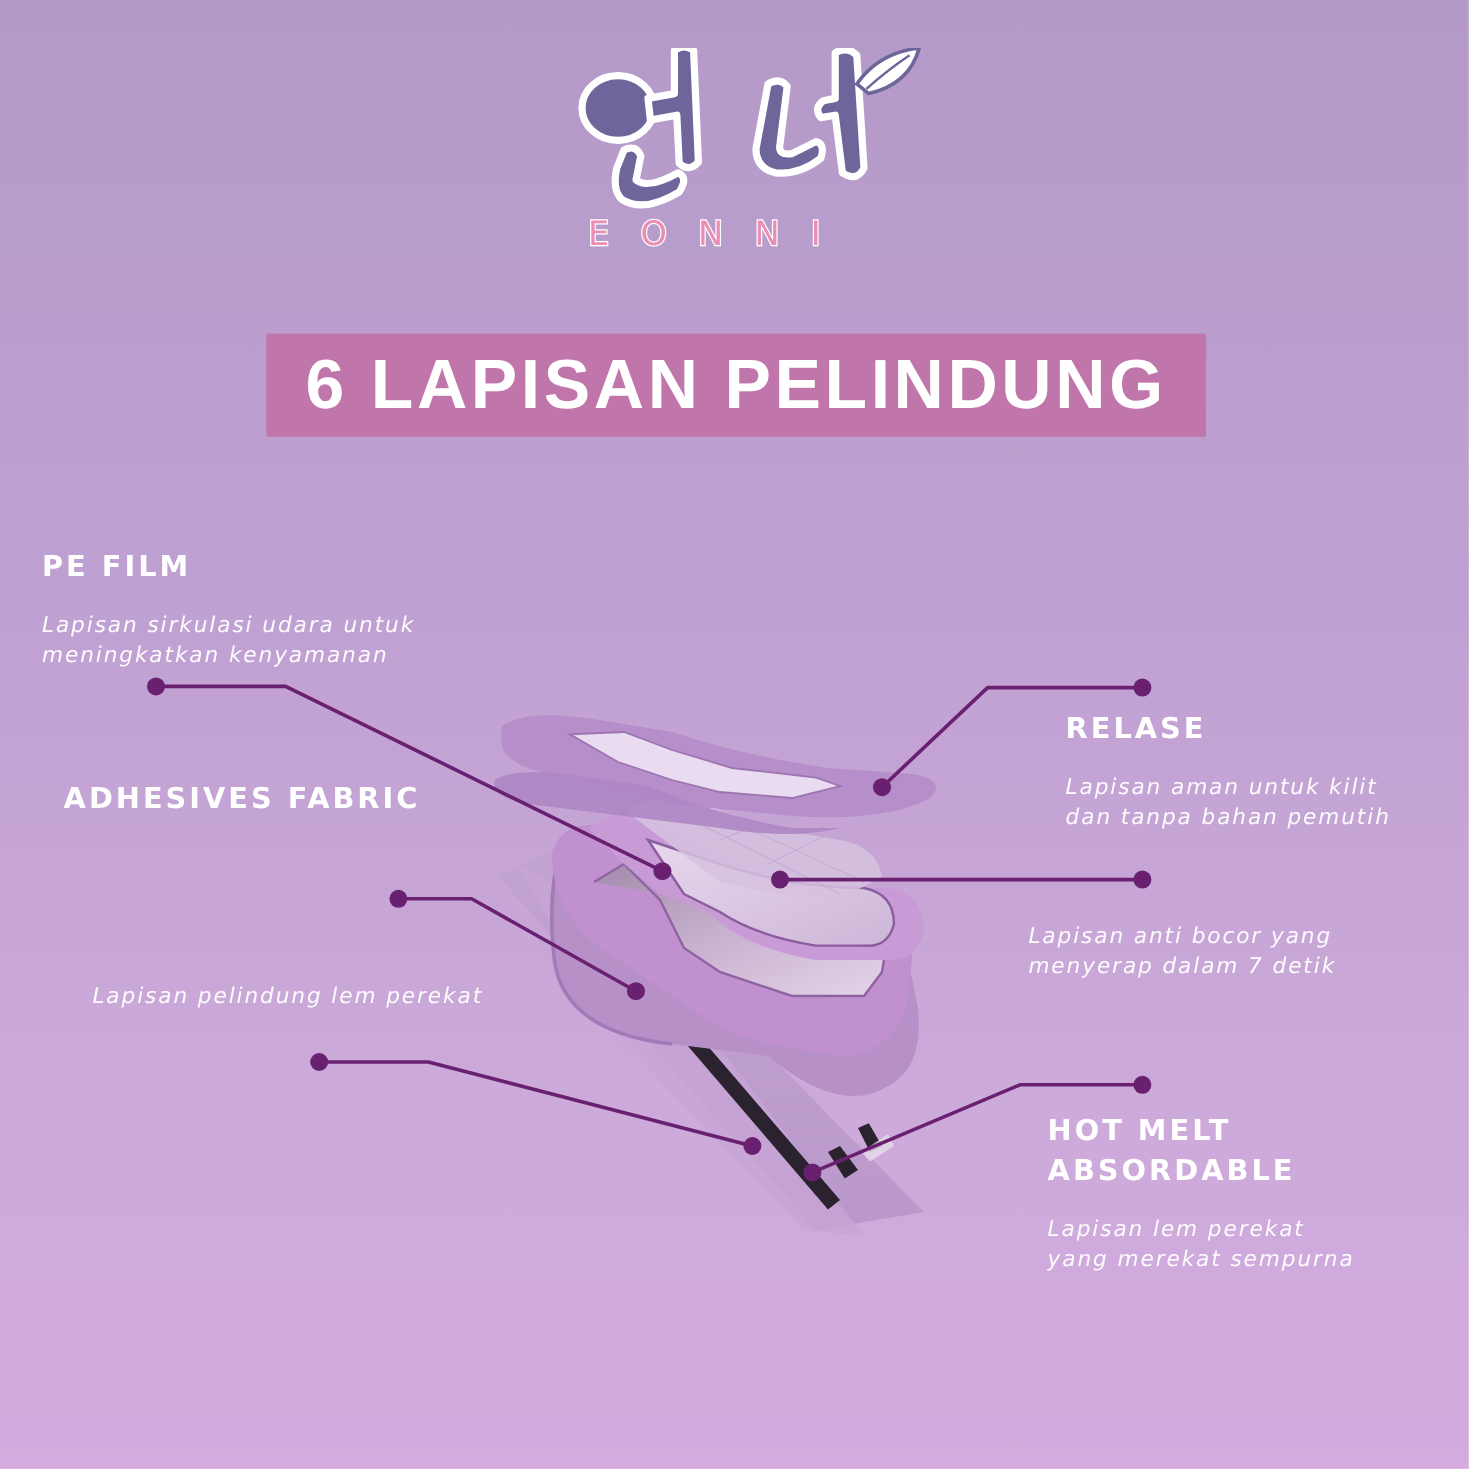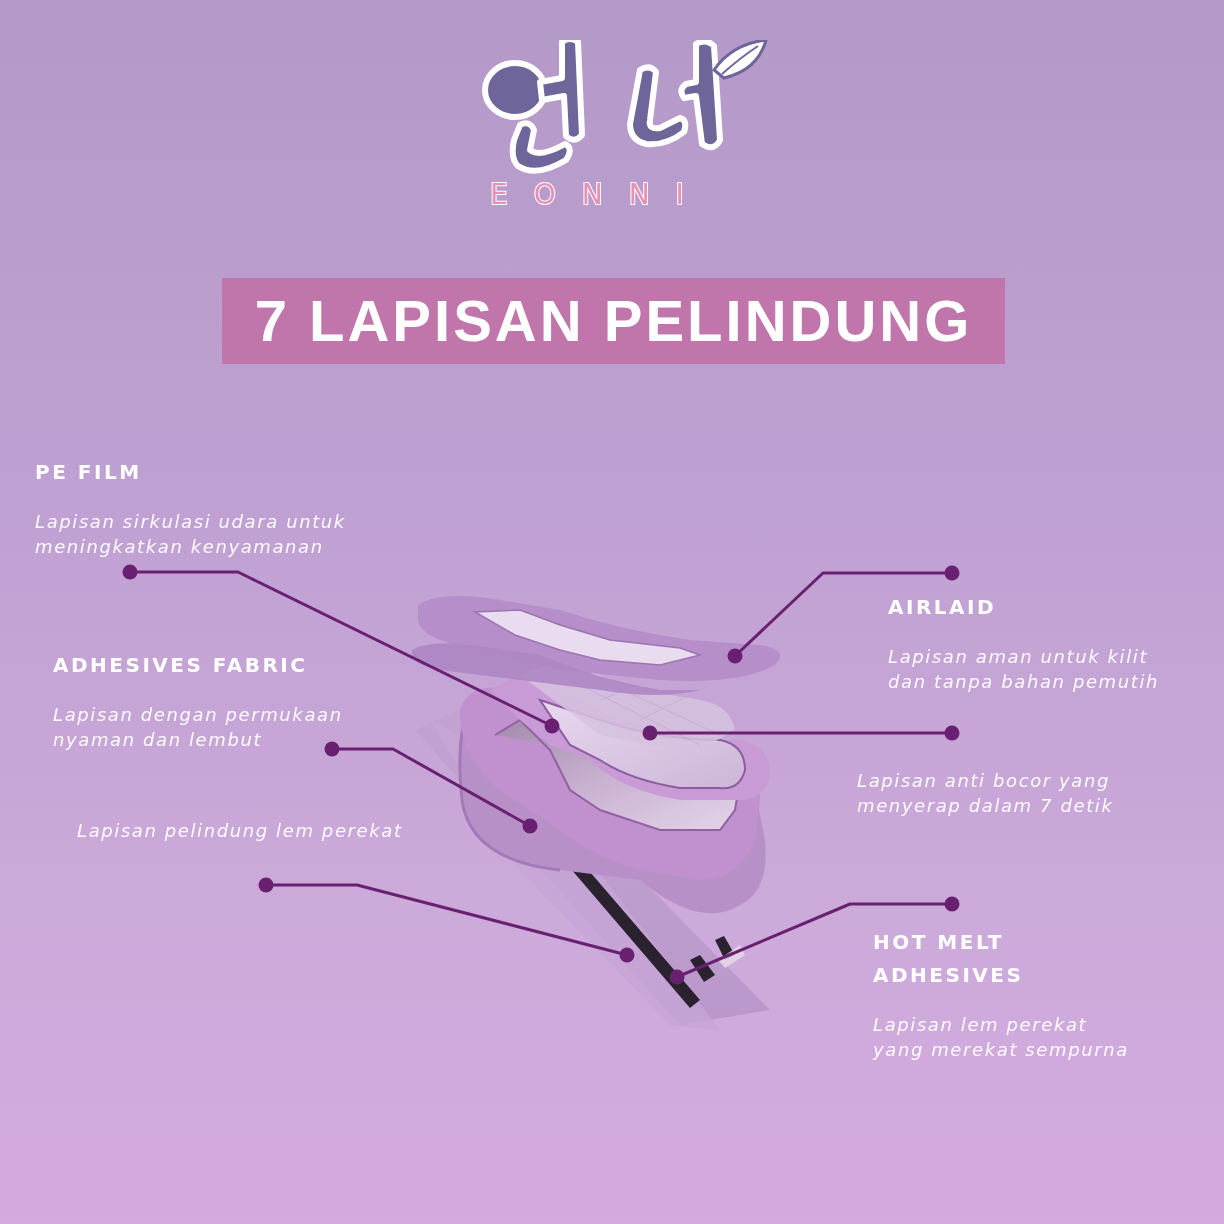--- a/index.html
+++ b/index.html
@@ -19,21 +19,21 @@
   .title-bar {
     position: absolute; left: 222px; top: 278px; width: 783px; height: 86px;
     background: #c176ab; display: flex; align-items: center; justify-content: center;
   }
   .title-text {
     color: #ffffff; font-family: "Liberation Sans", sans-serif; font-weight: bold;
     font-size: 58px; letter-spacing: 3px; line-height: 1;
   }
   .label { position: absolute; color: #ffffff; }
   .label .name {
-    font-family: "DejaVu Sans", sans-serif; font-weight: bold; font-size: 20px;
+    font-family: "DejaVu Sans", sans-serif; font-weight: bold; font-size: 24px;
     letter-spacing: 2.5px; line-height: 33px; white-space: pre-line;
   }
   .label .desc {
     font-family: "DejaVu Sans", sans-serif; font-style: oblique; font-size: 18px;
     letter-spacing: 1.6px; line-height: 25px; white-space: pre-line; margin-top: 20px;
     font-weight: 300; opacity: 0.97;
   }
   .diagram { position: absolute; left: 0; top: 0; width: 1224px; height: 1224px; pointer-events: none; }
   .diagram svg { width: 100%; height: 100%; }
 </style>
@@ -56,21 +56,21 @@
     </g>
 
     <path d="M244 30 Q262 4 296 0 Q288 30 254 38 Z" fill="#ffffff" stroke="#6e659a" stroke-width="3"></path>
     <path d="M252 34 Q270 18 288 6" stroke="#6e659a" stroke-width="2" fill="none"></path>
     <g fill="none" stroke="#ffffff" stroke-width="2"></g>
   </svg>
 </div>
 <div class="brand-text">EONNI</div>
 
 <div class="title-bar">
-  <span class="title-text">7 LAPISAN PELINDUNG</span>
+  <span class="title-text">6 LAPISAN PELINDUNG</span>
 </div>
 
 <div class="diagram">
   <svg viewBox="0 0 1224 1224">
     <defs>
       <linearGradient id="g1" x1="0" y1="0" x2="1" y2="1">
         <stop offset="0" stop-color="#b98fcb"></stop>
           <stop offset="1" stop-color="#a77fc0"></stop>
       </linearGradient>
       <linearGradient id="gWhite" x1="0" y1="0" x2="1" y2="1">
@@ -143,37 +143,35 @@
 </div>
 
 <div class="label" style="left:35px; top:456px;">
   <div class="name">PE FILM</div>
   <div class="desc">Lapisan sirkulasi udara untuk
 meningkatkan kenyamanan</div>
 </div>
 
 <div class="label" style="left:53px; top:649px;">
   <div class="name">ADHESIVES FABRIC</div>
-  <div class="desc">Lapisan dengan permukaan
-nyaman dan lembut</div>
 </div>
 
 <div class="label" style="left:77px; top:798px;">
   <div class="desc">Lapisan pelindung lem perekat</div>
 </div>
 
 <div class="label" style="left:888px; top:591px;">
-  <div class="name">AIRLAID</div>
+  <div class="name">RELASE</div>
   <div class="desc">Lapisan aman untuk kilit
 dan tanpa bahan pemutih</div>
 </div>
 
 <div class="label" style="left:857px; top:748px;">
   <div class="desc">Lapisan anti bocor yang
 menyerap dalam 7 detik</div>
 </div>
 
 <div class="label" style="left:873px; top:926px;">
   <div class="name">HOT MELT
-ADHESIVES</div>
+ABSORDABLE</div>
   <div class="desc">Lapisan lem perekat
 yang merekat sempurna</div>
 </div>
 
 </body></html>

